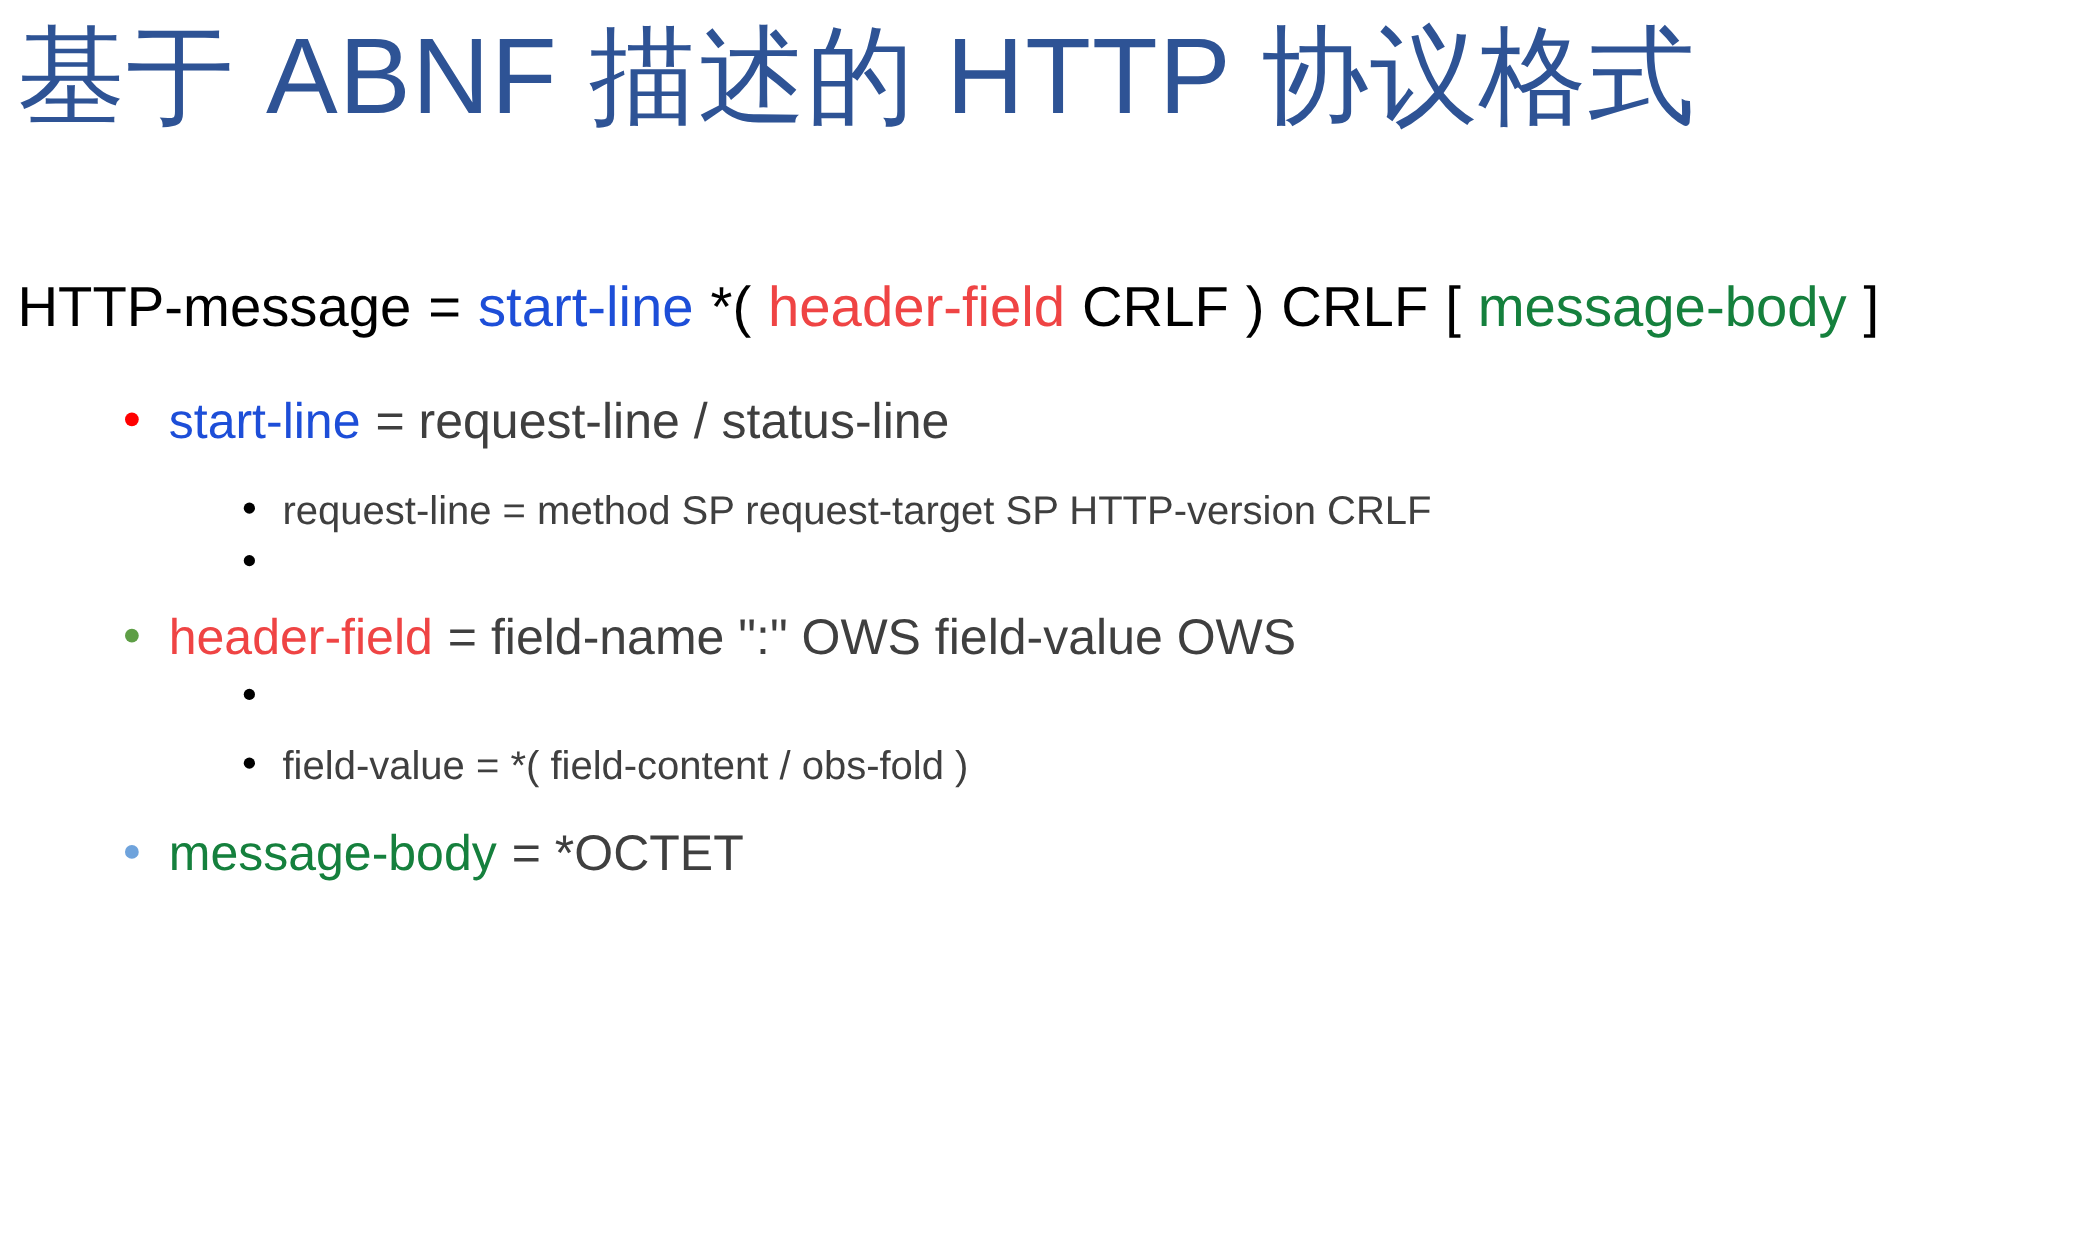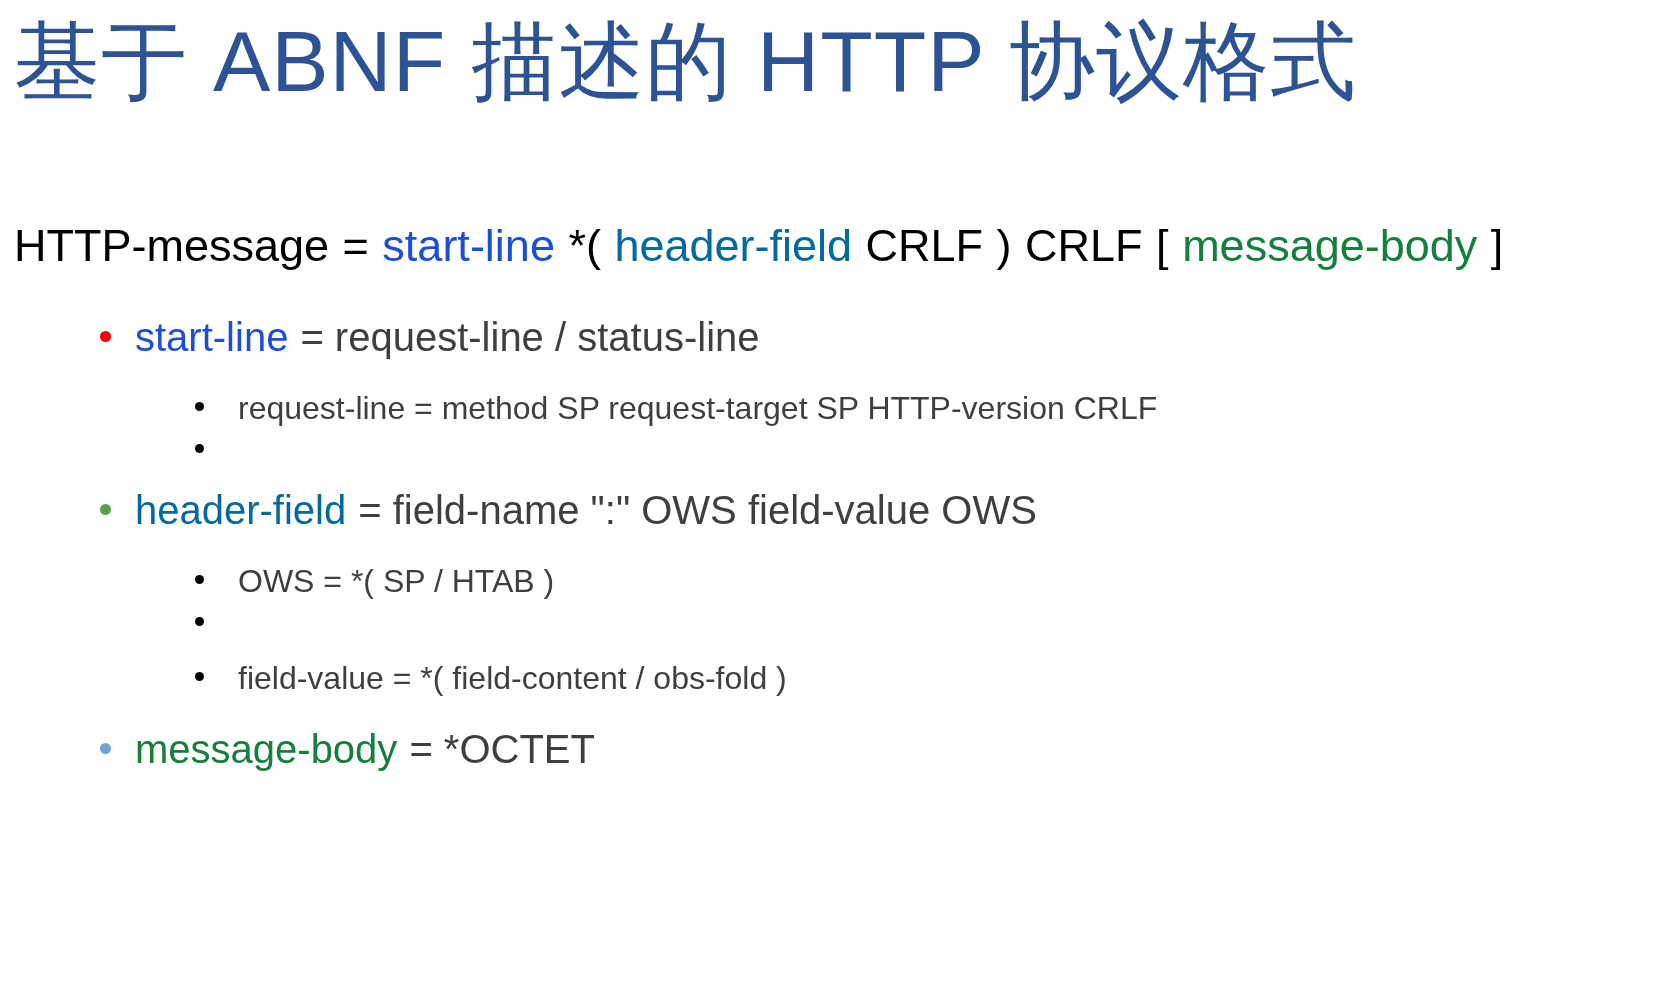--- a/index.html
+++ b/index.html
@@ -68,21 +68,20 @@
     color: #3F3F3F;
   }
 
   
   .lvl2 {
     font-size: 32px;
     line-height: 44px;
     padding-left: 195px;
     margin-bottom: 22px;
     color: #3F3F3F;
-    gap: 12px;
   }
 
   .bullet {
     display: inline-block;
     width: 11px;
     height: 11px;
     border-radius: 50%;
     background: #000000;
     margin-right: 24px;
     flex: none;
@@ -93,21 +92,21 @@
     width: 9px;
     height: 9px;
     margin-right: 22px;
     top: -8px;
   }
 
   .txt { display: inline-block; }
 
   
   .c-red   { color: #1d4ed8; }
-  .c-green { color: #0369a1; }
+  .c-green { color: #ef4444; }
   .c-blue  { color: #15803d; }
   .c-black { color: #000000; }
   .c-gray  { color: #3F3F3F; }
 
   .sp { display: inline-block; width: 0.30em; }
 </style>
 </head>
 <body>
 
 <div class="slide">
@@ -156,24 +155,20 @@
       <span class="bullet sm"></span>
     </div>
 
     <div class="line lvl1">
       <span class="bullet" style="background:#5E9E46"></span>
       <span class="txt c-green">header-field</span>
         <span class="sp"></span>
       <span class="txt c-gray">= field-name ":" OWS field-value OWS</span>
     </div>
 
-    <div class="line lvl2">
-      <span class="bullet sm"></span>
-      <span class="txt c-gray">OWS = *( SP / HTAB )</span>
-    </div>
 
     <div class="line lvl2">
       <span class="bullet sm"></span>
     </div>
 
     <div class="line lvl2">
       <span class="bullet sm"></span>
       <span class="txt c-gray">field-value = *( field-content / obs-fold )</span>
     </div>
 

